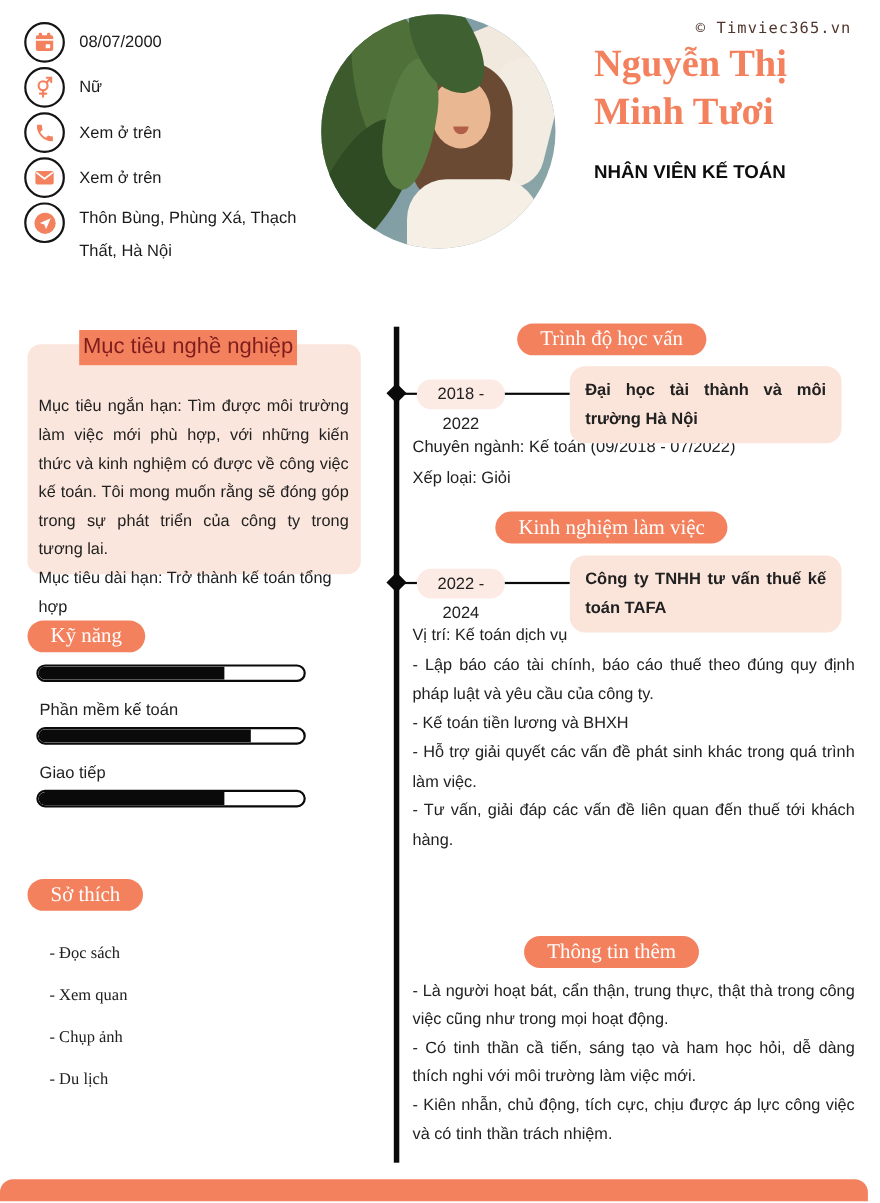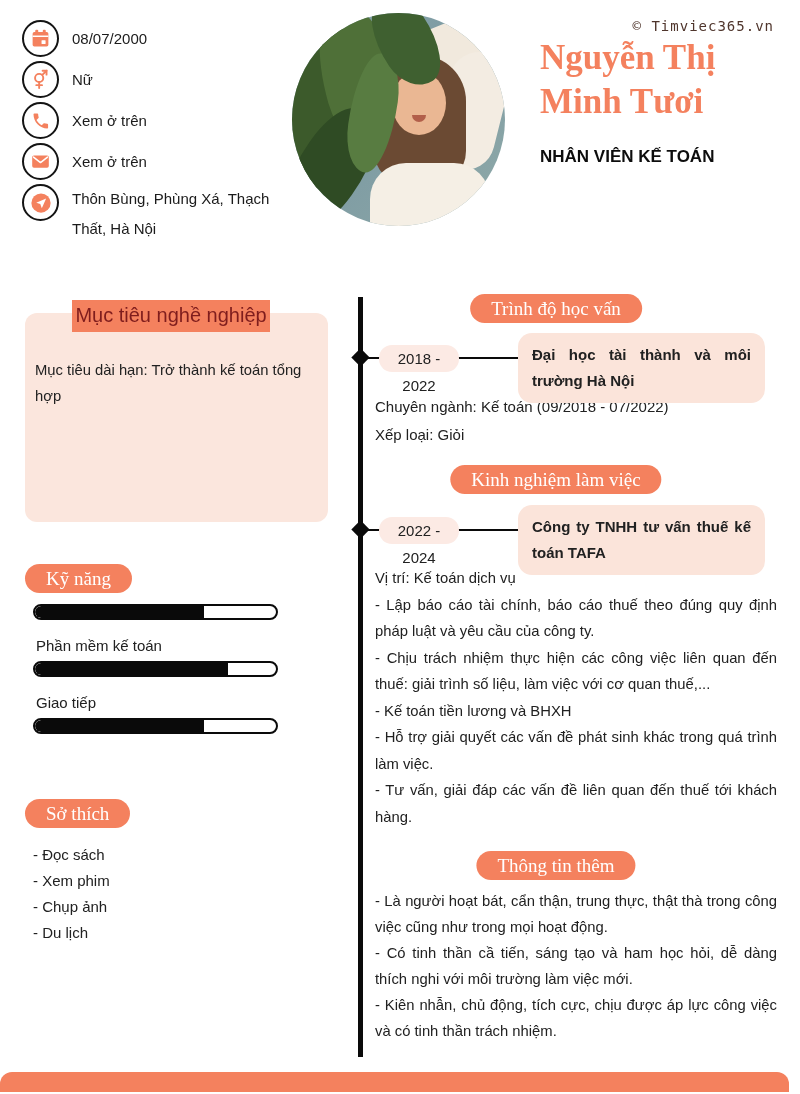--- a/index.html
+++ b/index.html
@@ -52,21 +52,21 @@
   
   .obj-panel{position:absolute;left:25px;top:313px;width:303px;height:209px;background:var(--panel);border-radius:12px;}
   .obj-text{position:absolute;left:35px;top:357px;width:282px;font-size:14.8px;line-height:26px;}
   .obj-text .p1{text-align:justify;}
   .skills{position:absolute;left:25px;top:604px;width:256px;}
   .skill{margin-bottom:17px;}
   .skill-label{font-size:15px;margin-left:11px;margin-bottom:7px;}
   .skill-bar{width:245px;height:16px;border:2px solid #0a0a0a;border-radius:9px;margin-left:8px;background:#fff;overflow:hidden;}
   .skill-fill{height:100%;background:#0a0a0a;border-radius:7px 0 0 7px;}
   .hobbies{position:absolute;left:33px;top:842px;font-size:15px;line-height:26px;}
-  .hobbies p{margin:0;}
+  .hobbies p{margin:12px;font-family:Liberation Serif, serif;}
   
   .tl-line{position:absolute;left:358px;top:297px;width:5px;height:760px;background:#0a0a0a;}
   .diamond{position:absolute;width:13px;height:13px;background:#0a0a0a;transform:rotate(45deg);}
   .connector{position:absolute;height:2px;background:#0a0a0a;}
   .year-badge{position:absolute;width:80px;height:27px;background:var(--badge);border-radius:13px;
     font-size:15px;text-align:center;line-height:27px;z-index:2;}
   .tl-box{position:absolute;left:518px;width:247px;background:var(--box);border-radius:14px;
     padding:9px 14px;font-size:15px;font-weight:700;line-height:26px;text-align:justify;z-index:2;}
   
   .edu-details{position:absolute;left:375px;top:393px;font-size:15px;line-height:28px;}
@@ -152,20 +152,21 @@
 </div>
 
 <div class="name-block">
   <div class="name">Nguyễn Thị Minh Tươi</div>
   <div class="job-title">NHÂN VIÊN KẾ TOÁN</div>
 </div>
 
 <div class="obj-panel"></div>
 <div class="obj-header">Mục tiêu nghề nghiệp</div>
 <div class="obj-text">
+  <p class="p1">Mục tiêu ngắn hạn: Tìm được môi trường làm việc mới phù hợp, với những kiến thức và kinh nghiệm có được về công việc kế toán. Tôi mong muốn rằng sẽ đóng góp trong sự phát triển của công ty trong tương lai.</p>
   <p>Mục tiêu dài hạn: Trở thành kế toán tổng hợp</p>
 </div>
 
 <div class="pill" style="left:25px;top:564px;">Kỹ năng</div>
 <div class="skills">
   <div class="skill">
     <div class="skill-bar">
       <div class="skill-fill" style="width: 70%;"></div>
     </div>
   </div>
@@ -179,21 +180,21 @@
     <div class="skill-label">Giao tiếp</div>
     <div class="skill-bar">
       <div class="skill-fill" style="width: 70%;"></div>
     </div>
   </div>
 </div>
 
 <div class="pill" style="left:25px;top:799px;">Sở thích</div>
 <div class="hobbies">
   <p>- Đọc sách</p>
-  <p>- Xem phim</p>
+  <p>- Xem quan</p>
   <p>- Chụp ảnh</p>
   <p>- Du lịch</p>
 </div>
 
 <div class="tl-line"></div>
 
 <div class="pill centered" style="left:556px;top:294px;">Trình độ học vấn</div>
 <div class="connector" style="left:362px;top:357px;width:156px;"></div>
 <div class="diamond" style="left:354px;top:351px;"></div>
 <div class="year-badge" style="left:379px;top:345px;">2018 - 2022</div>
@@ -204,21 +205,20 @@
 </div>
 
 <div class="pill centered" style="left:556px;top:465px;">Kinh nghiệm làm việc</div>
 <div class="connector" style="left:362px;top:529px;width:156px;"></div>
 <div class="diamond" style="left:354px;top:523px;"></div>
 <div class="year-badge" style="left:379px;top:517px;">2022 - 2024</div>
 <div class="tl-box" style="top:505px;">Công ty TNHH tư vấn thuế kế toán TAFA</div>
 <div class="work-details">
   <p>Vị trí: Kế toán dịch vụ</p>
   <p>- Lập báo cáo tài chính, báo cáo thuế theo đúng quy định pháp luật và yêu cầu của công ty.</p>
-  <p>- Chịu trách nhiệm thực hiện các công việc liên quan đến thuế: giải trình số liệu, làm việc với cơ quan thuế,...</p>
   <p>- Kế toán tiền lương và BHXH</p>
   <p>- Hỗ trợ giải quyết các vấn đề phát sinh khác trong quá trình làm việc.</p>
   <p>- Tư vấn, giải đáp các vấn đề liên quan đến thuế tới khách hàng.</p>
 </div>
 
 <div class="pill centered" style="left:556px;top:851px;">Thông tin thêm</div>
 <div class="add-details">
   <p>- Là người hoạt bát, cẩn thận, trung thực, thật thà trong công việc cũng như trong mọi hoạt động.</p>
   <p>- Có tinh thần cầ tiến, sáng tạo và ham học hỏi, dễ dàng thích nghi với môi trường làm việc mới.</p>
   <p>- Kiên nhẫn, chủ động, tích cực, chịu được áp lực công việc và có tinh thần trách nhiệm.</p>

